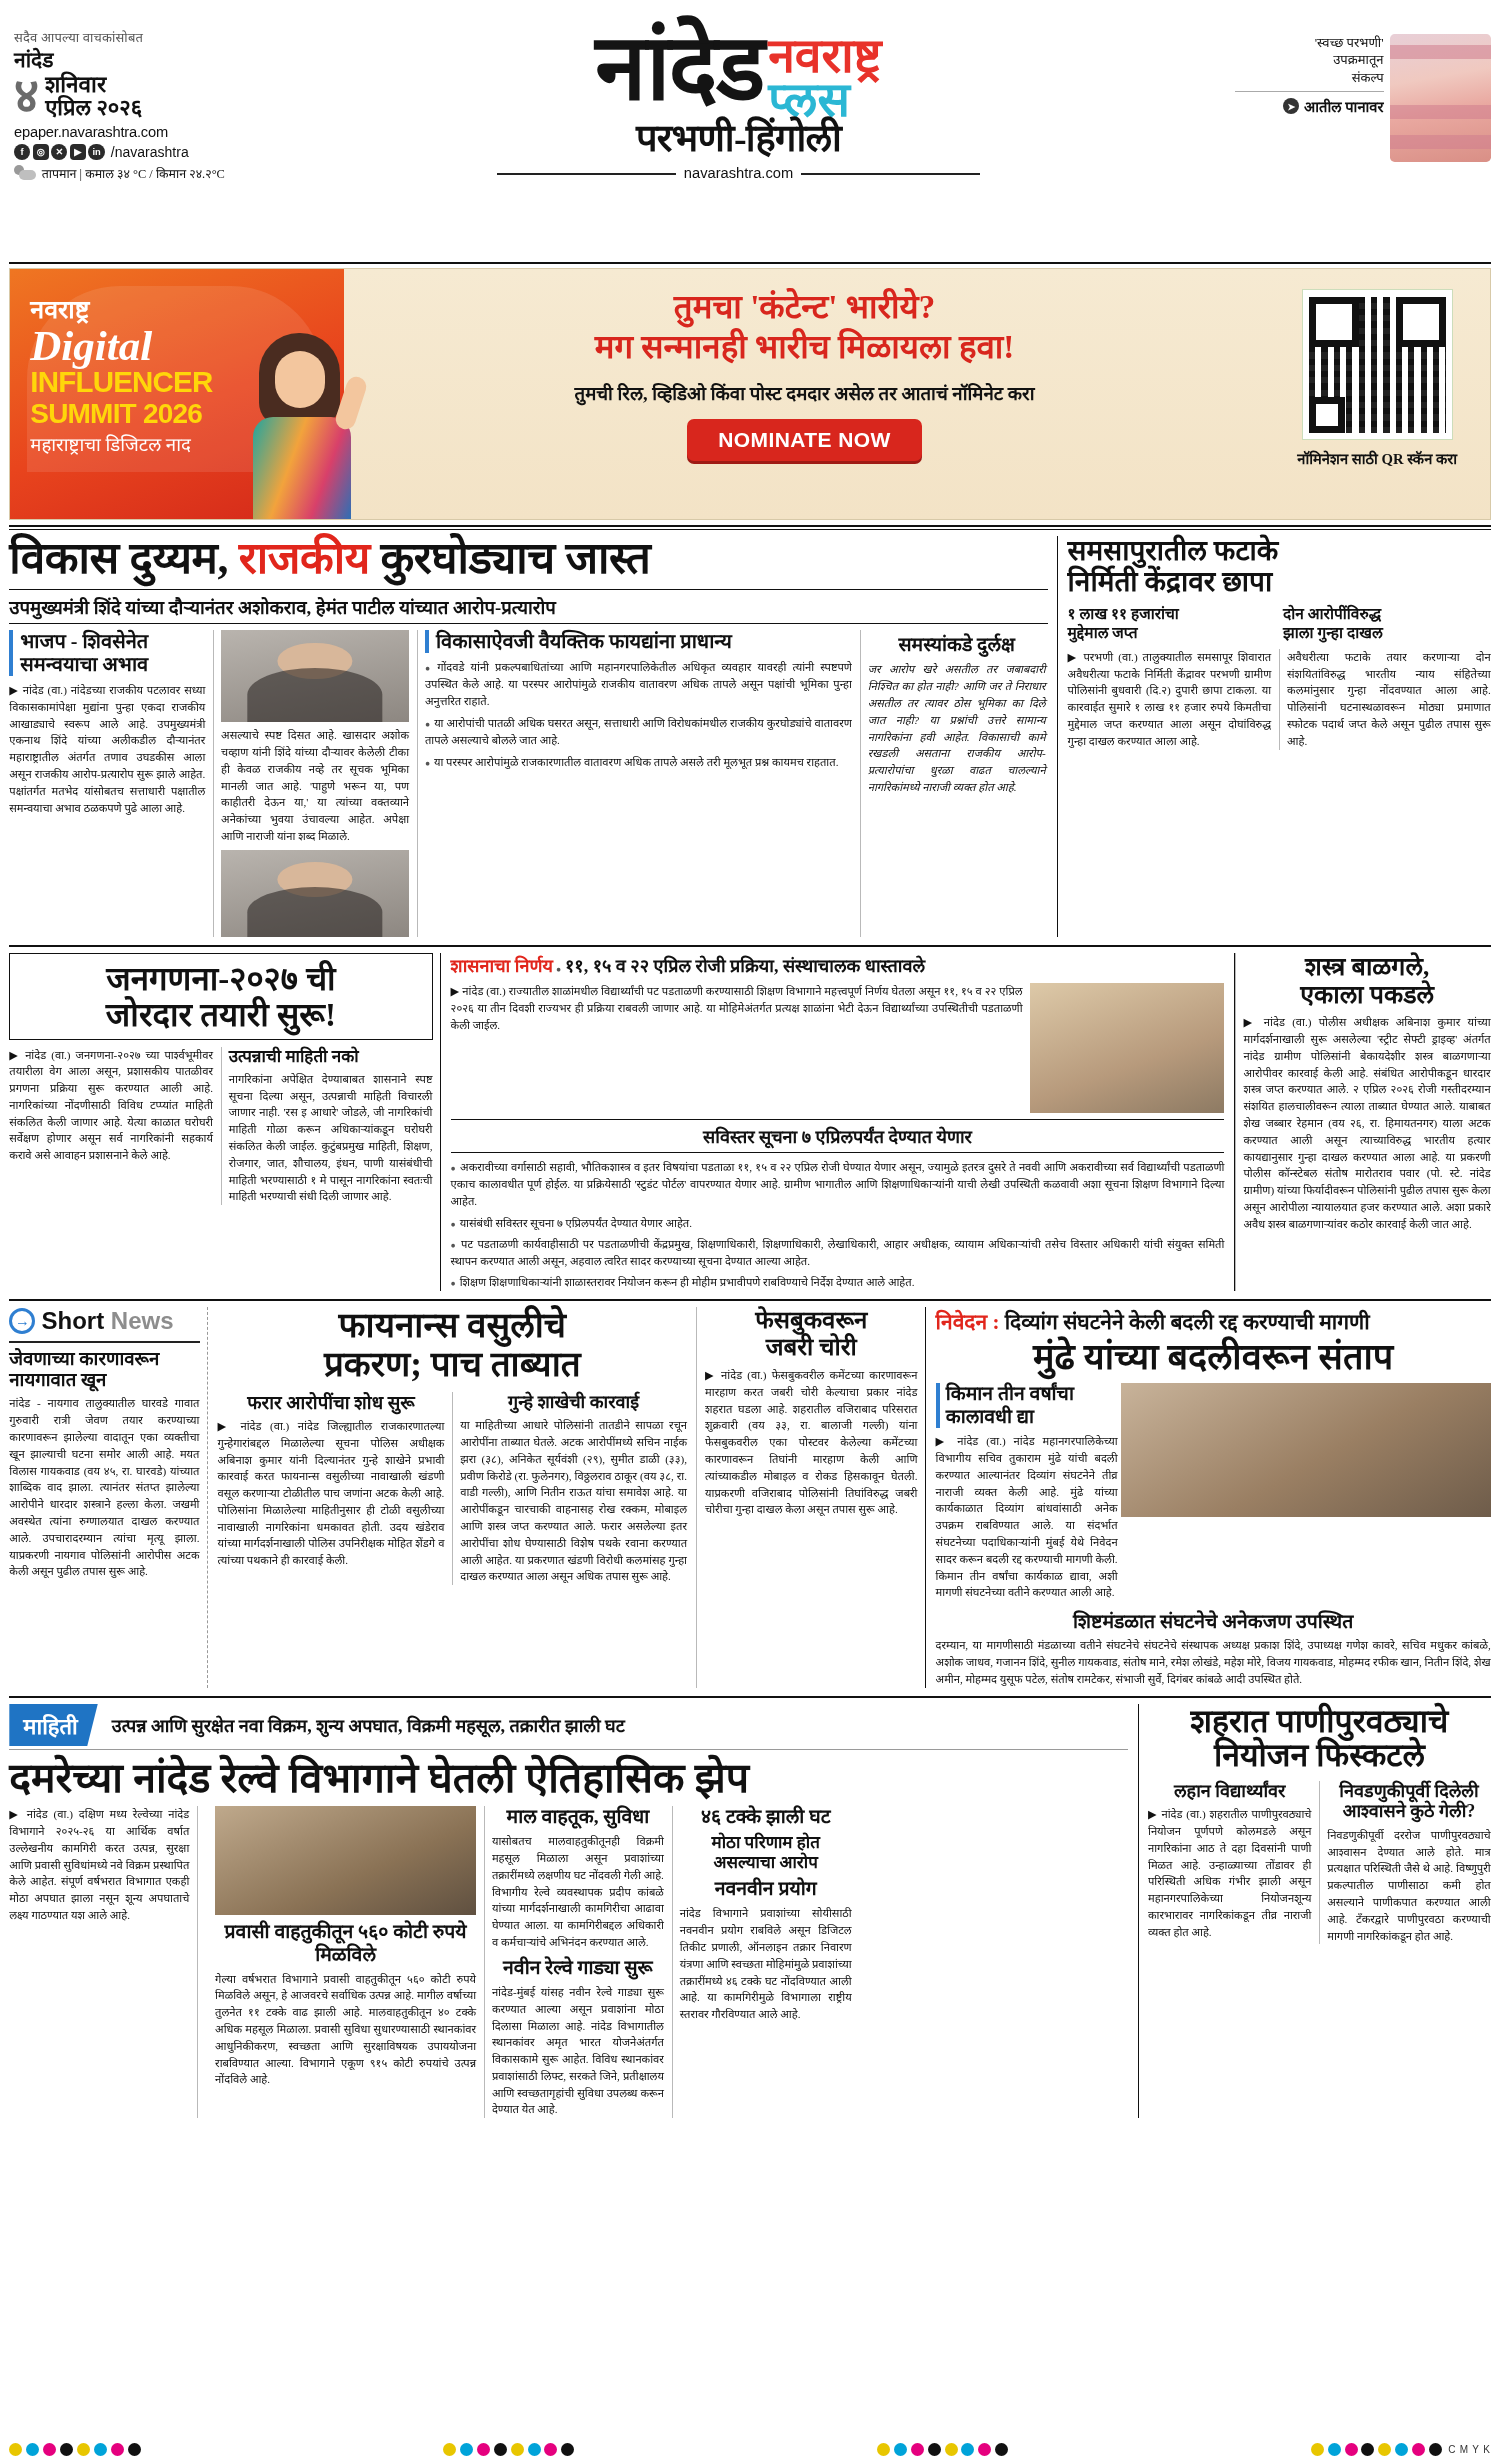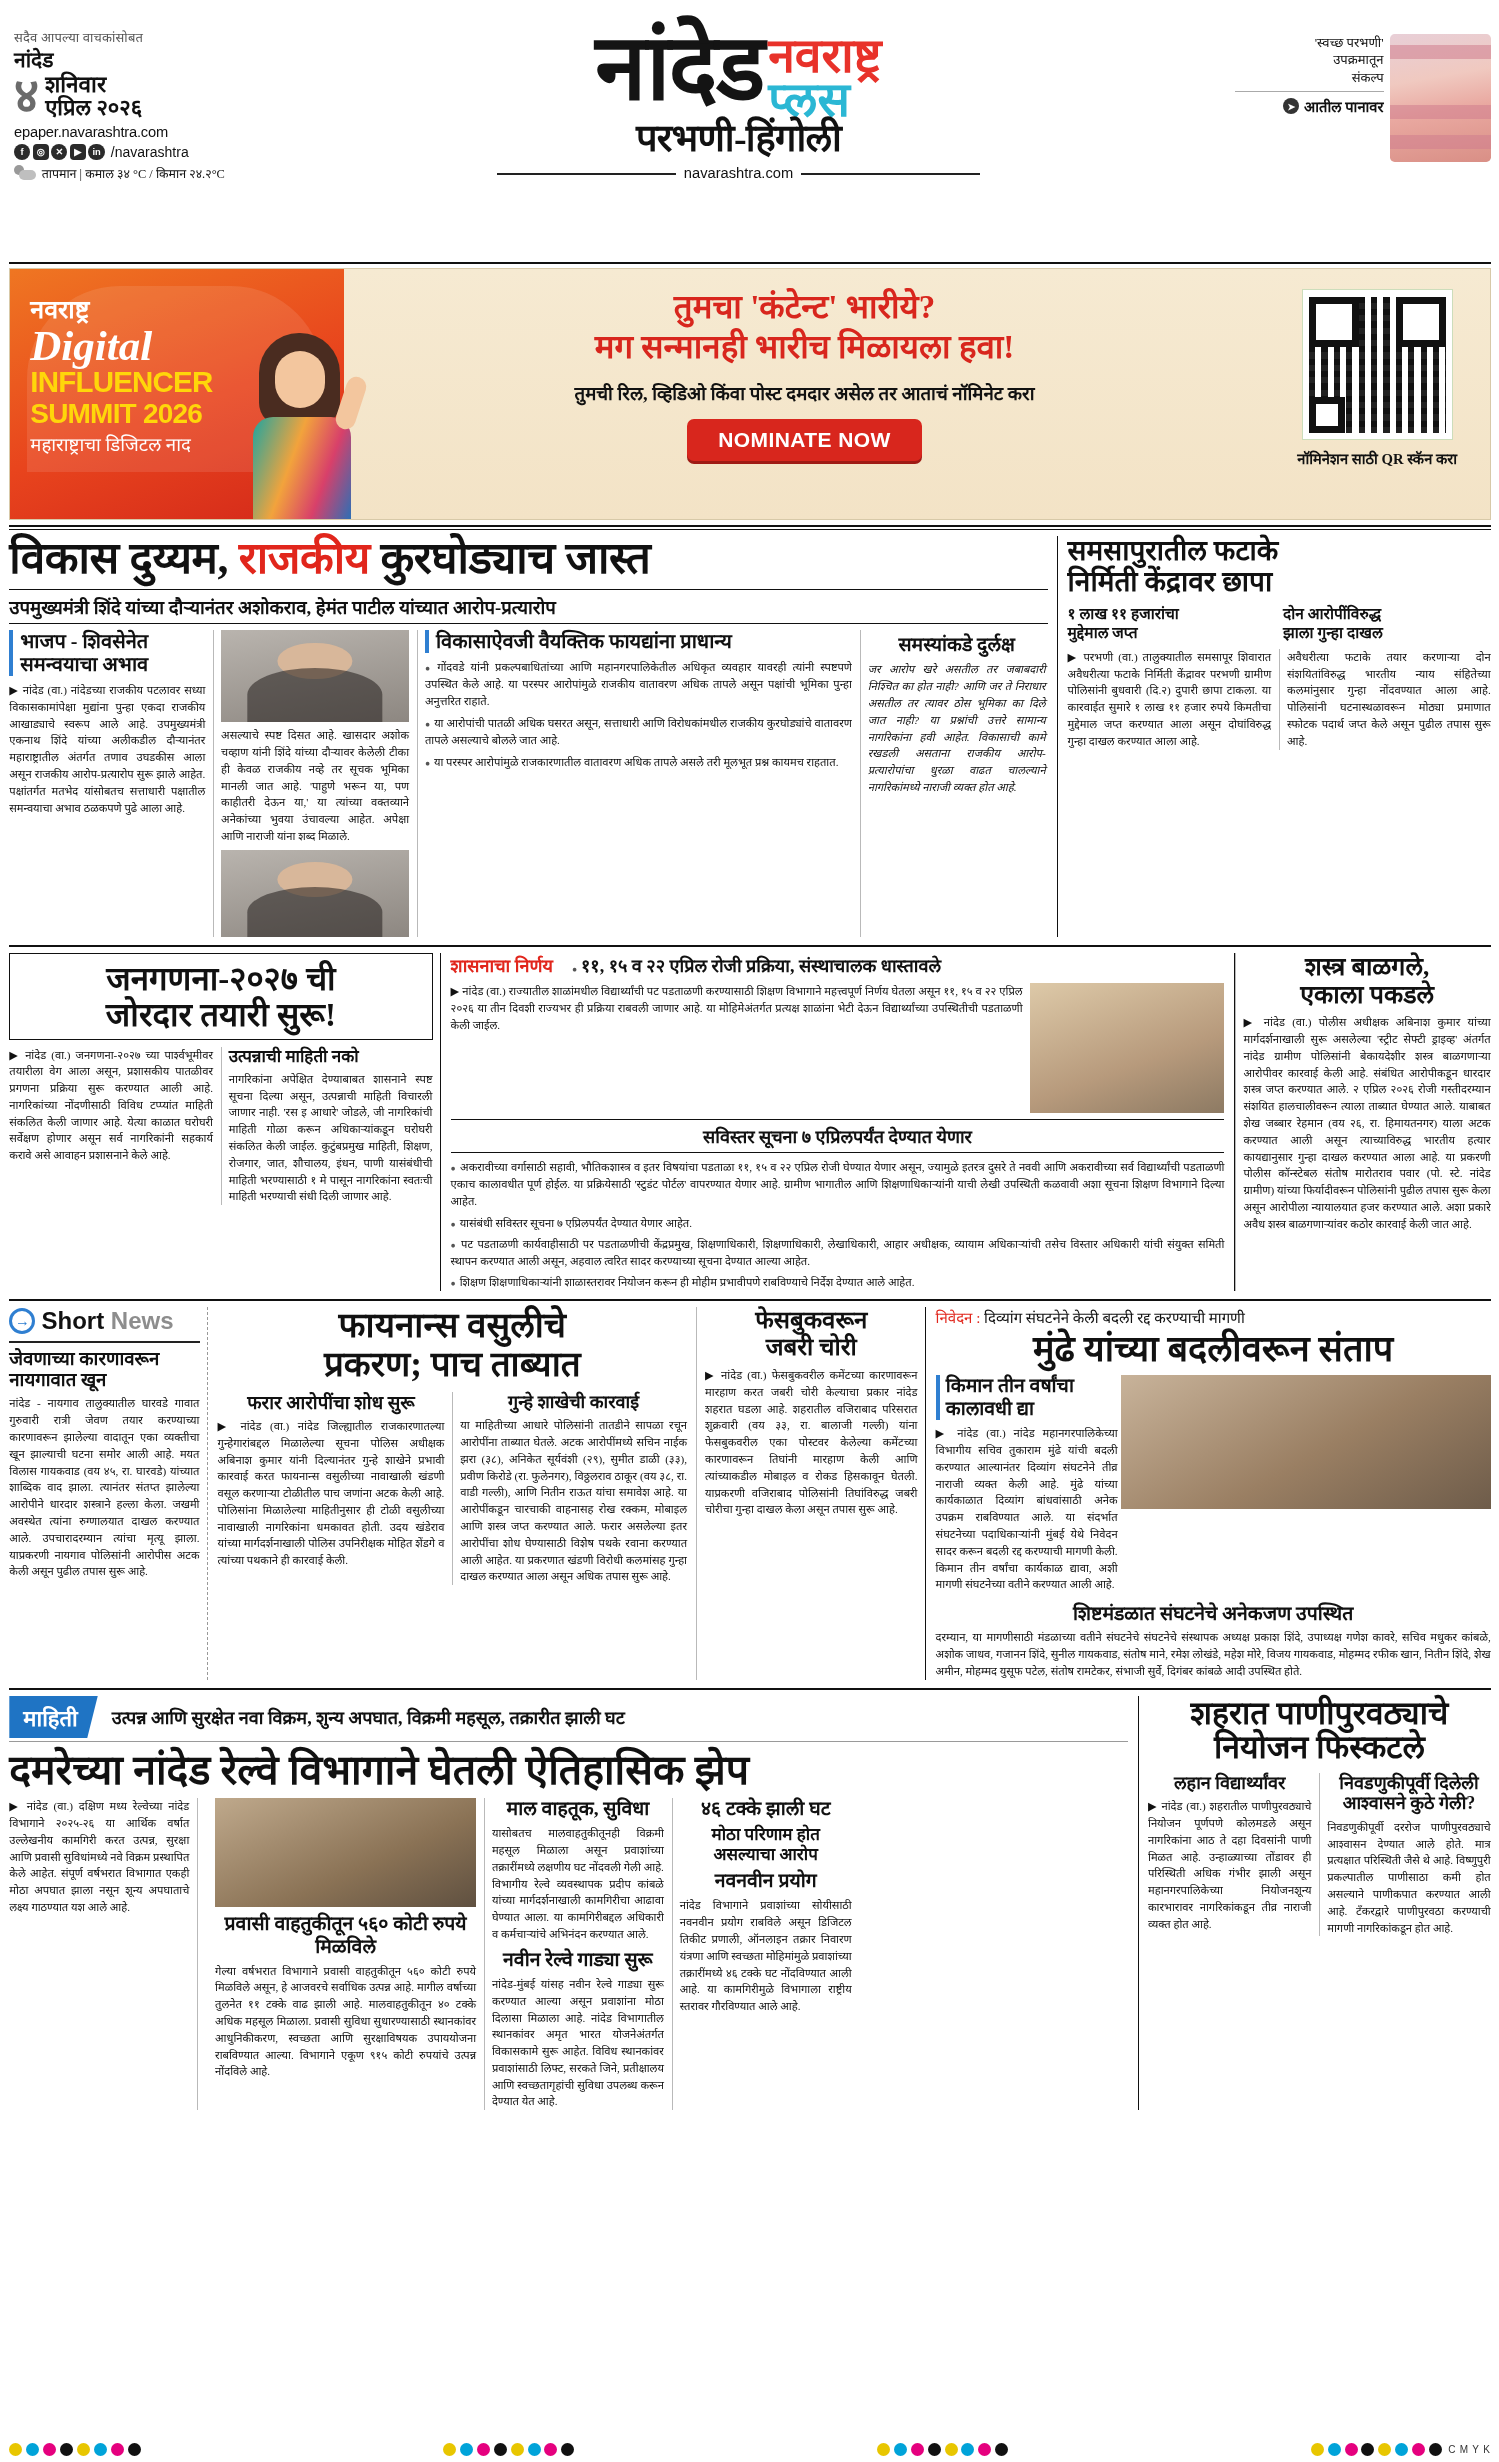--- a/index.html
+++ b/index.html
@@ -127,21 +127,21 @@
 
   
   .midband { display:flex; margin-top:7.8px; border-top:2.3px solid #111; padding-top:6.2px; }
   .mb-left { width:431px; padding-right:7.8px; }
   .mb-box { border:1.6px solid #111; padding:7.8px 9.3px 6.2px; }
   .mb-head { font-size:33px; font-weight:bold; line-height:1.08; text-align:center; }
   .mb-cols { display:flex; gap:7.8px; margin-top:6.2px; }
   .mb-c { flex:1; }
   .mb-sub { font-size:17px; font-weight:bold; line-height:1.15; }
   .mb-mid { flex:1; padding:0 9.3px; border-left:0.8px solid #111; border-right:0.8px solid #111; }
-  .gov-row { display:flex; align-items:center; gap:19px; font-size:18px; font-weight:bold; }
+  .gov-row { display:flex; align-items:center; gap:3px; font-size:18px; font-weight:bold; }
   .gov-tag { color:#e1261c; }
   .mb-bighead { font-size:39px; font-weight:bold; text-align:center; line-height:1.06; margin-top:3.1px; }
   .notice { border-top:1.6px solid #111; border-bottom:1.6px solid #111; text-align:center;
             font-size:18px; font-weight:bold; padding:3.9px 0; margin:6.2px 0; }
   .mb-right { width:256px; padding-left:7.8px; }
   .mb-rhead { font-size:25px; font-weight:bold; text-align:center; line-height:1.1; }
 
   
   .snband { display:flex; margin-top:7.8px; border-top:2.3px solid #111; padding-top:6.2px; }
   .sn-left { width:198px; padding-right:7.8px; }
@@ -150,21 +150,21 @@
   .sn-arrow:after{content:"\2192"; position:absolute; inset:0; display:flex;align-items:center;justify-content:center;
                   color:#2f7fd1; font-size:14.7px; font-weight:bold;}
   .sn-logo-t { font-size:24px; font-weight:bold; font-family:"Liberation Sans",sans-serif;}
   .sn-logo-t .g { color:#8d8d8d; }
   .sn-sub { font-size:18.6px; font-weight:bold; line-height:1.15; margin-top:6.2px; border-top:2.3px solid #222; padding-top:4.7px;}
   .sn-mid { width:489px; padding:0 9.3px; border-left:0.8px dashed #999; }
   .sn-head { font-size:35px; font-weight:bold; text-align:center; line-height:1.1; }
   .sn-c2 { width:229px; padding:0 7.8px; border-left:0.8px solid #b9b9b9; }
   .sn-c2h { font-size:24px; font-weight:bold; text-align:center; line-height:1.12; }
   .sn-right { flex:1; padding-left:9.3px; border-left:1.6px solid #111; }
-  .sn-kick { font-size:15px; font-weight:normal; }
+  .sn-kick { font-size:21px; font-weight:bold; }
   .sn-kick .red { color:#e1261c; }
   .sn-rh { font-size:36px; font-weight:bold; text-align:center; line-height:1.08; margin-top:3.1px;}
   .sn-cap { text-align:center; font-size:19.4px; font-weight:bold; margin-top:6.2px; }
 
   
   .botband { margin-top:7.8px; border-top:2.3px solid #111; padding-top:6.2px; display:flex; }
   .bb-left { flex:1; padding-right:9.3px; }
   .mahiti-row { display:flex; align-items:stretch; gap:0; }
   .mahiti-tab { background:#1f74c4; color:#fff; font-size:22px; font-weight:bold;
                 padding:6.2px 20px 6.2px 14px; display:flex; align-items:center;

